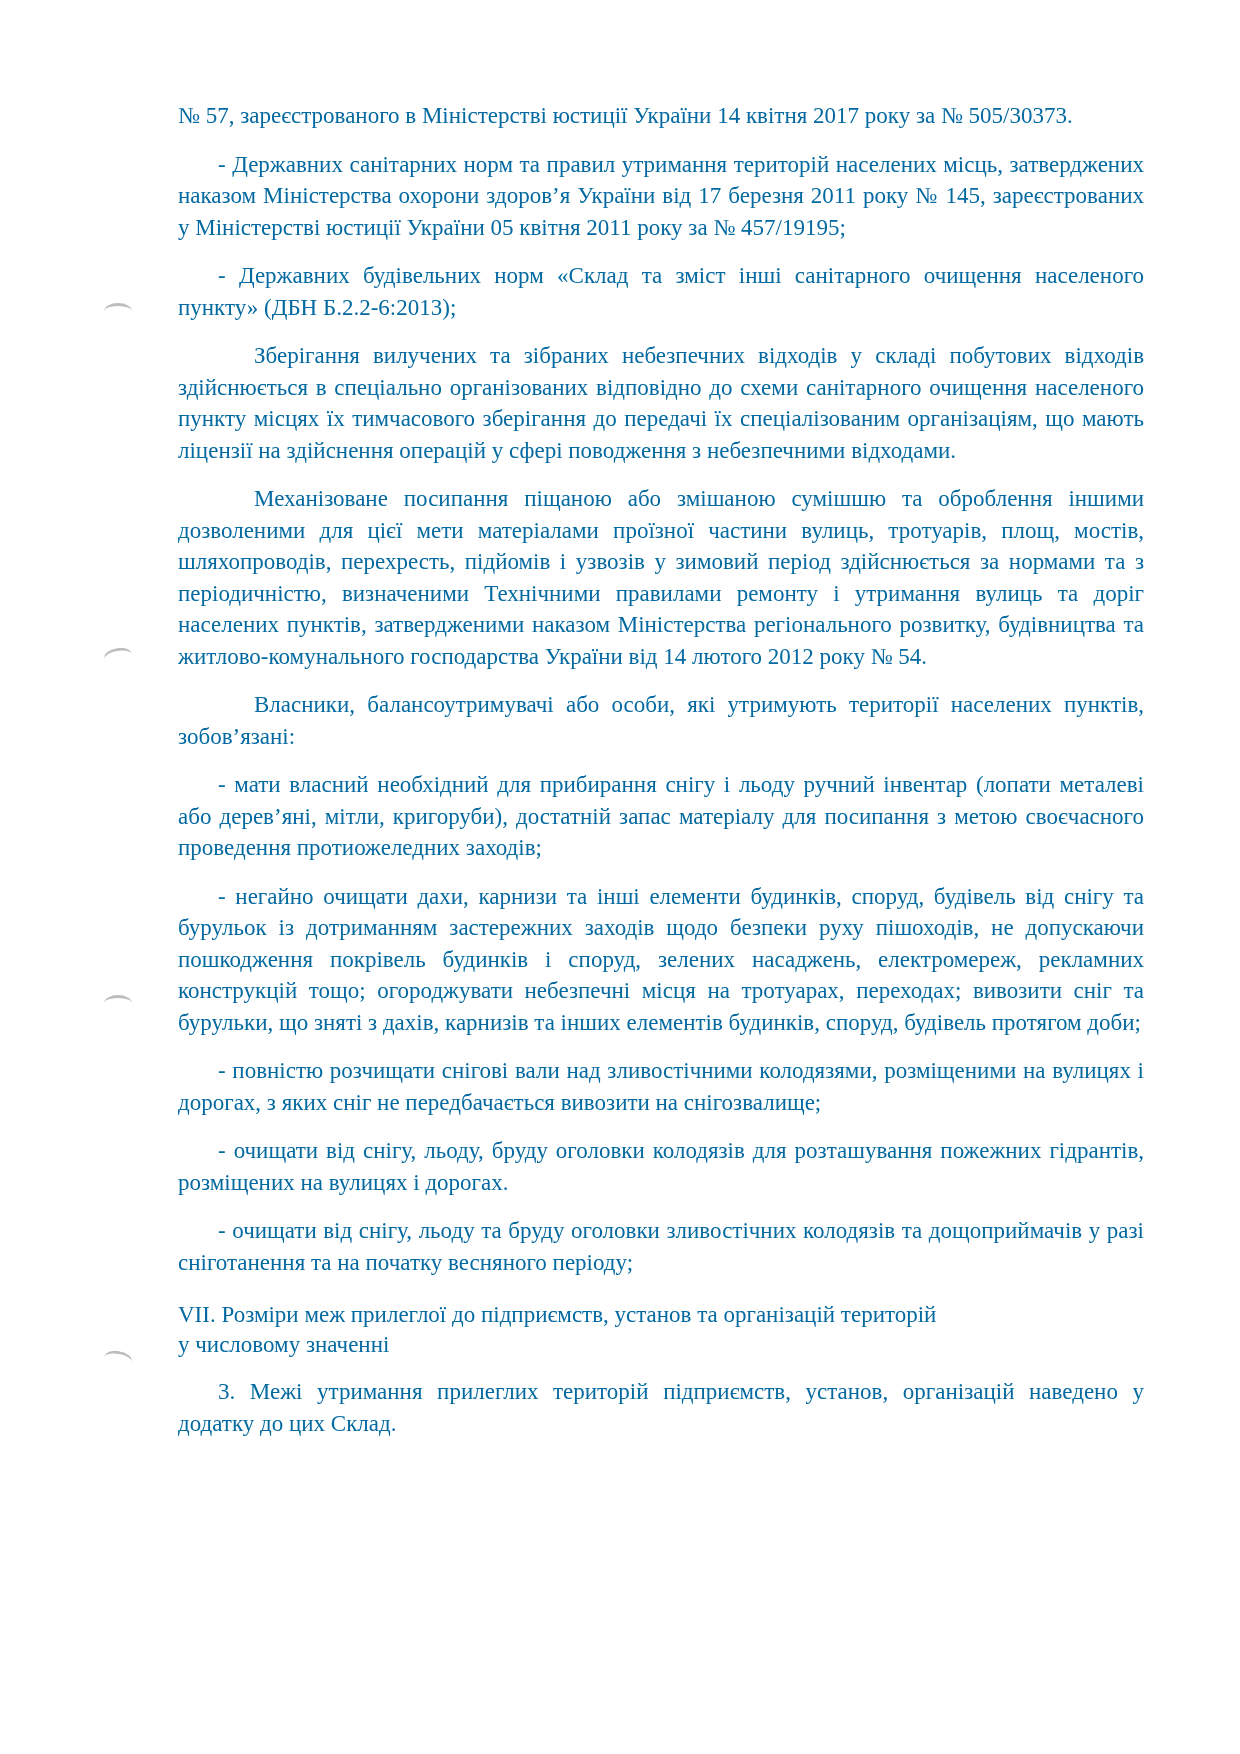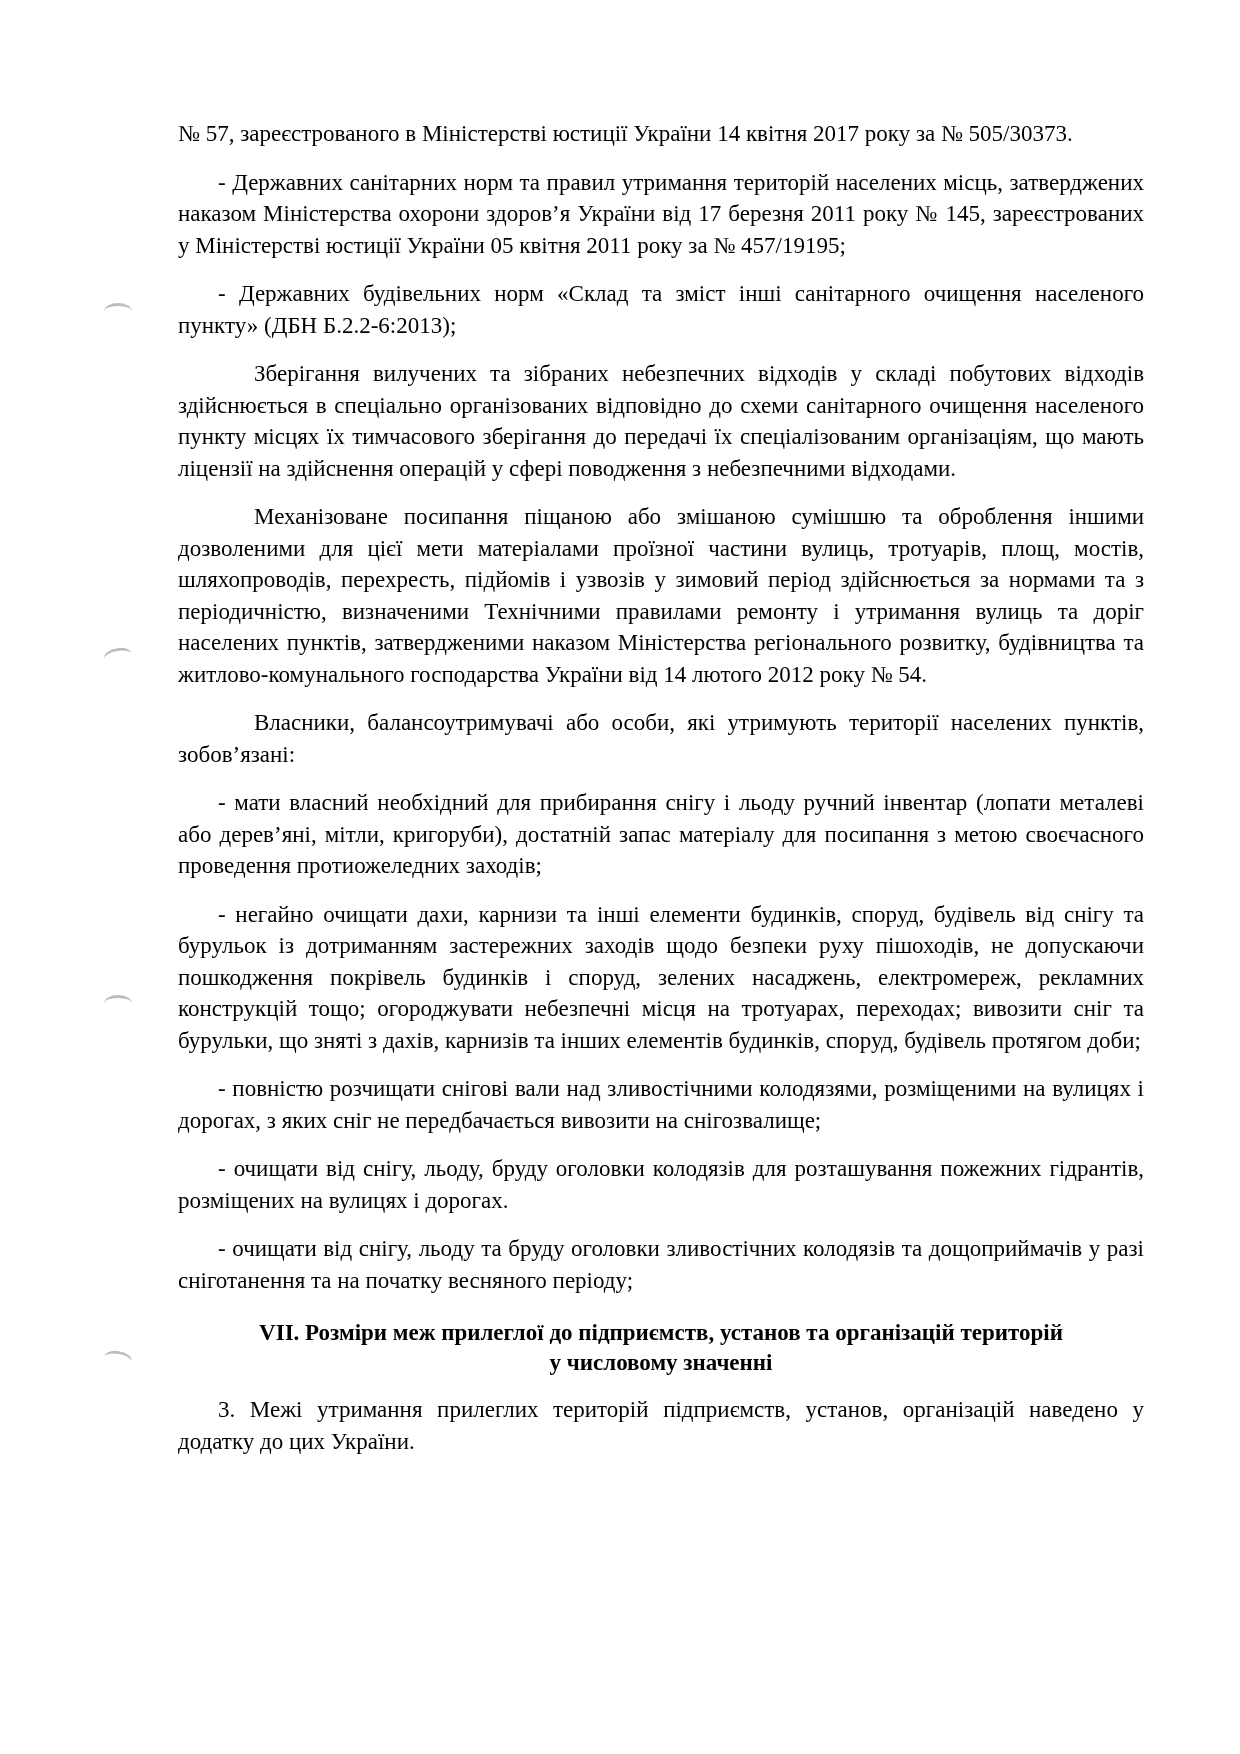--- a/index.html
+++ b/index.html
@@ -1,27 +1,27 @@
 <!DOCTYPE html>
 <html><head>
   <meta charset="utf-8">
   <style>
     html, body { margin: 0; padding: 0; background: #ffffff; }
     body { width: 1240px; height: 1754px; position: relative; overflow: hidden; }
     .page {
-      position: absolute; left: 178px; top: 118px; width: 966px;
+      position: absolute; left: 178px; top: 100px; width: 966px;
       font-family: "Liberation Serif", serif; font-size: 23px; line-height: 31.5px;
-      color: #000000; text-align: justify;
+      color: #0369a1; text-align: justify;
     }
     .p { margin: 0 0 17px 0; }
     .indent-dash { text-indent: 40px; }
     .indent-para { text-indent: 76px; }
     .u { text-decoration-color: #555; text-underline-offset: 3px; }
     .heading {
-      font-weight: bold; text-align: center; margin: 22px 0 16px 0; line-height: 30px;
+      font-weight: normal; margin: 22px 0 16px 0; line-height: 30px;
     }
     .heading span { display: block; }
     .punch {
       position: absolute; width: 28px; height: 14px;
       border-top: 3px solid #888; border-radius: 50% 50% 0 0;
       opacity: 0.55;
     }
   </style>
 </head>
 <body>
@@ -44,14 +44,14 @@
       <p class="p indent-dash"><span>- повністю розчищати снігові вали над зливостічними колодязями, розміщеними на вулицях і дорогах, з яких сніг не передбачається вивозити на снігозвалище;</span></p>
       <p class="p indent-dash"><span>- очищати від снігу, льоду, бруду оголовки колодязів для розташування пожежних гідрантів, розміщених на вулицях і дорогах.</span></p>
       <p class="p indent-dash"><span>- очищати від снігу, льоду та бруду оголовки зливостічних колодязів та дощоприймачів у разі сніготанення та на початку весняного періоду;</span></p>
     </div>
 
   <div class="heading">
     <span>VII. Розміри меж прилеглої до підприємств, установ та організацій територій</span>
     <span>у числовому значенні</span>
   </div>
 
-  <p class="p indent-dash"><span>3. Межі утримання прилеглих територій підприємств, установ, організацій наведено у </span><span class="u">додатку</span><span> до цих України.</span></p>
+  <p class="p indent-dash"><span>3. Межі утримання прилеглих територій підприємств, установ, організацій наведено у </span><span class="u">додатку</span><span> до цих Склад.</span></p>
 </div>
 
 </body></html>

